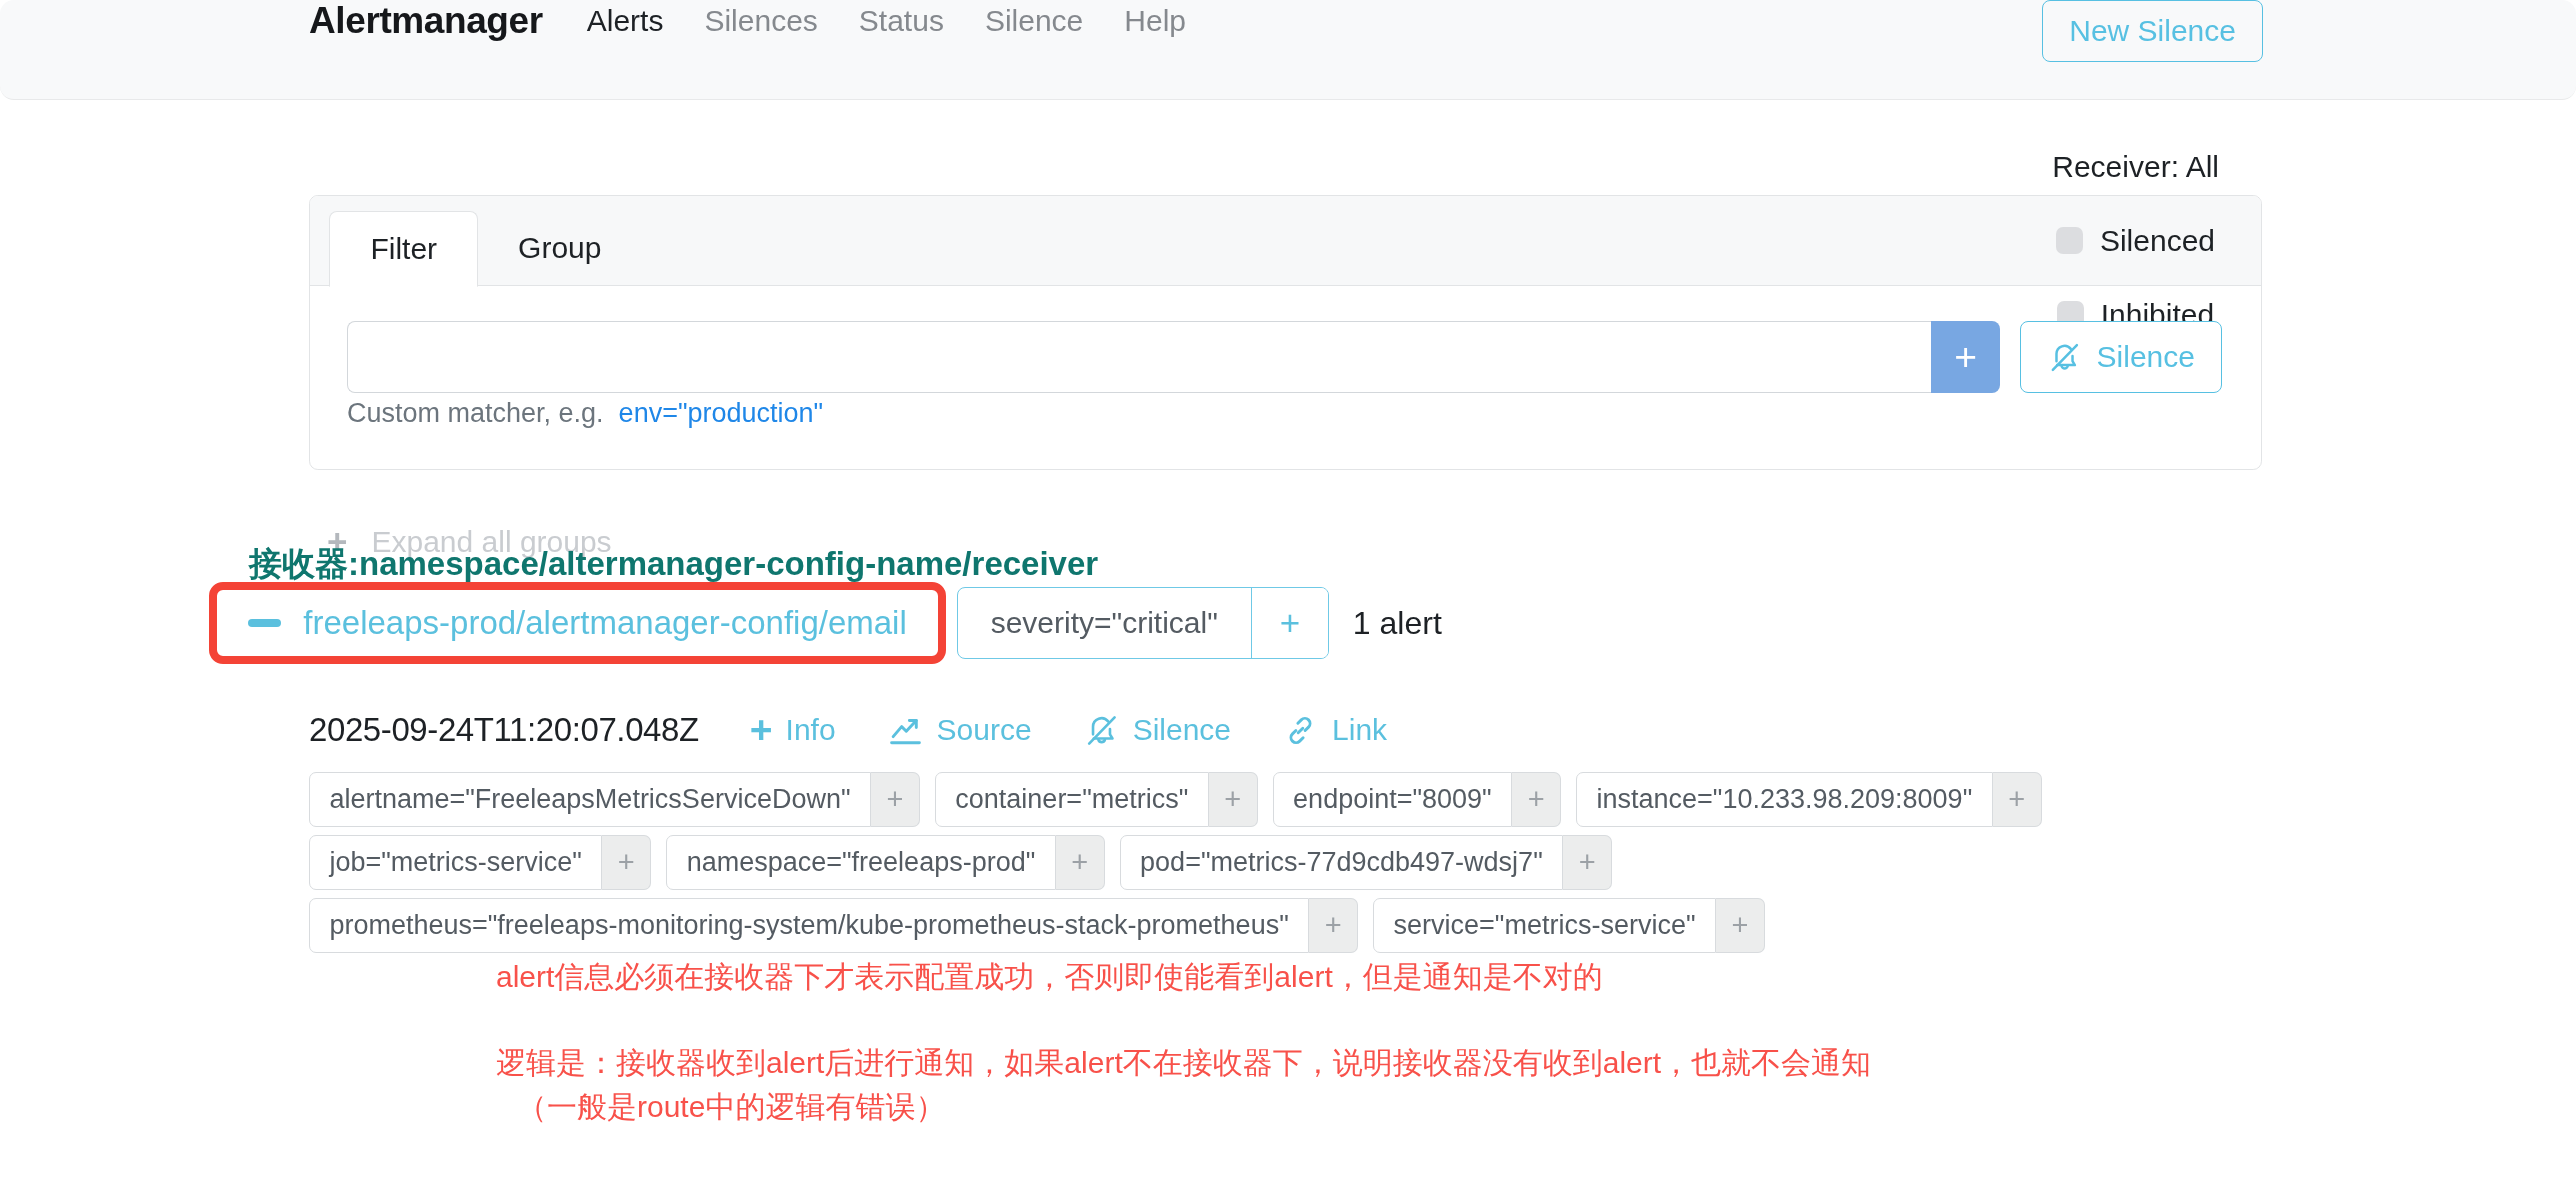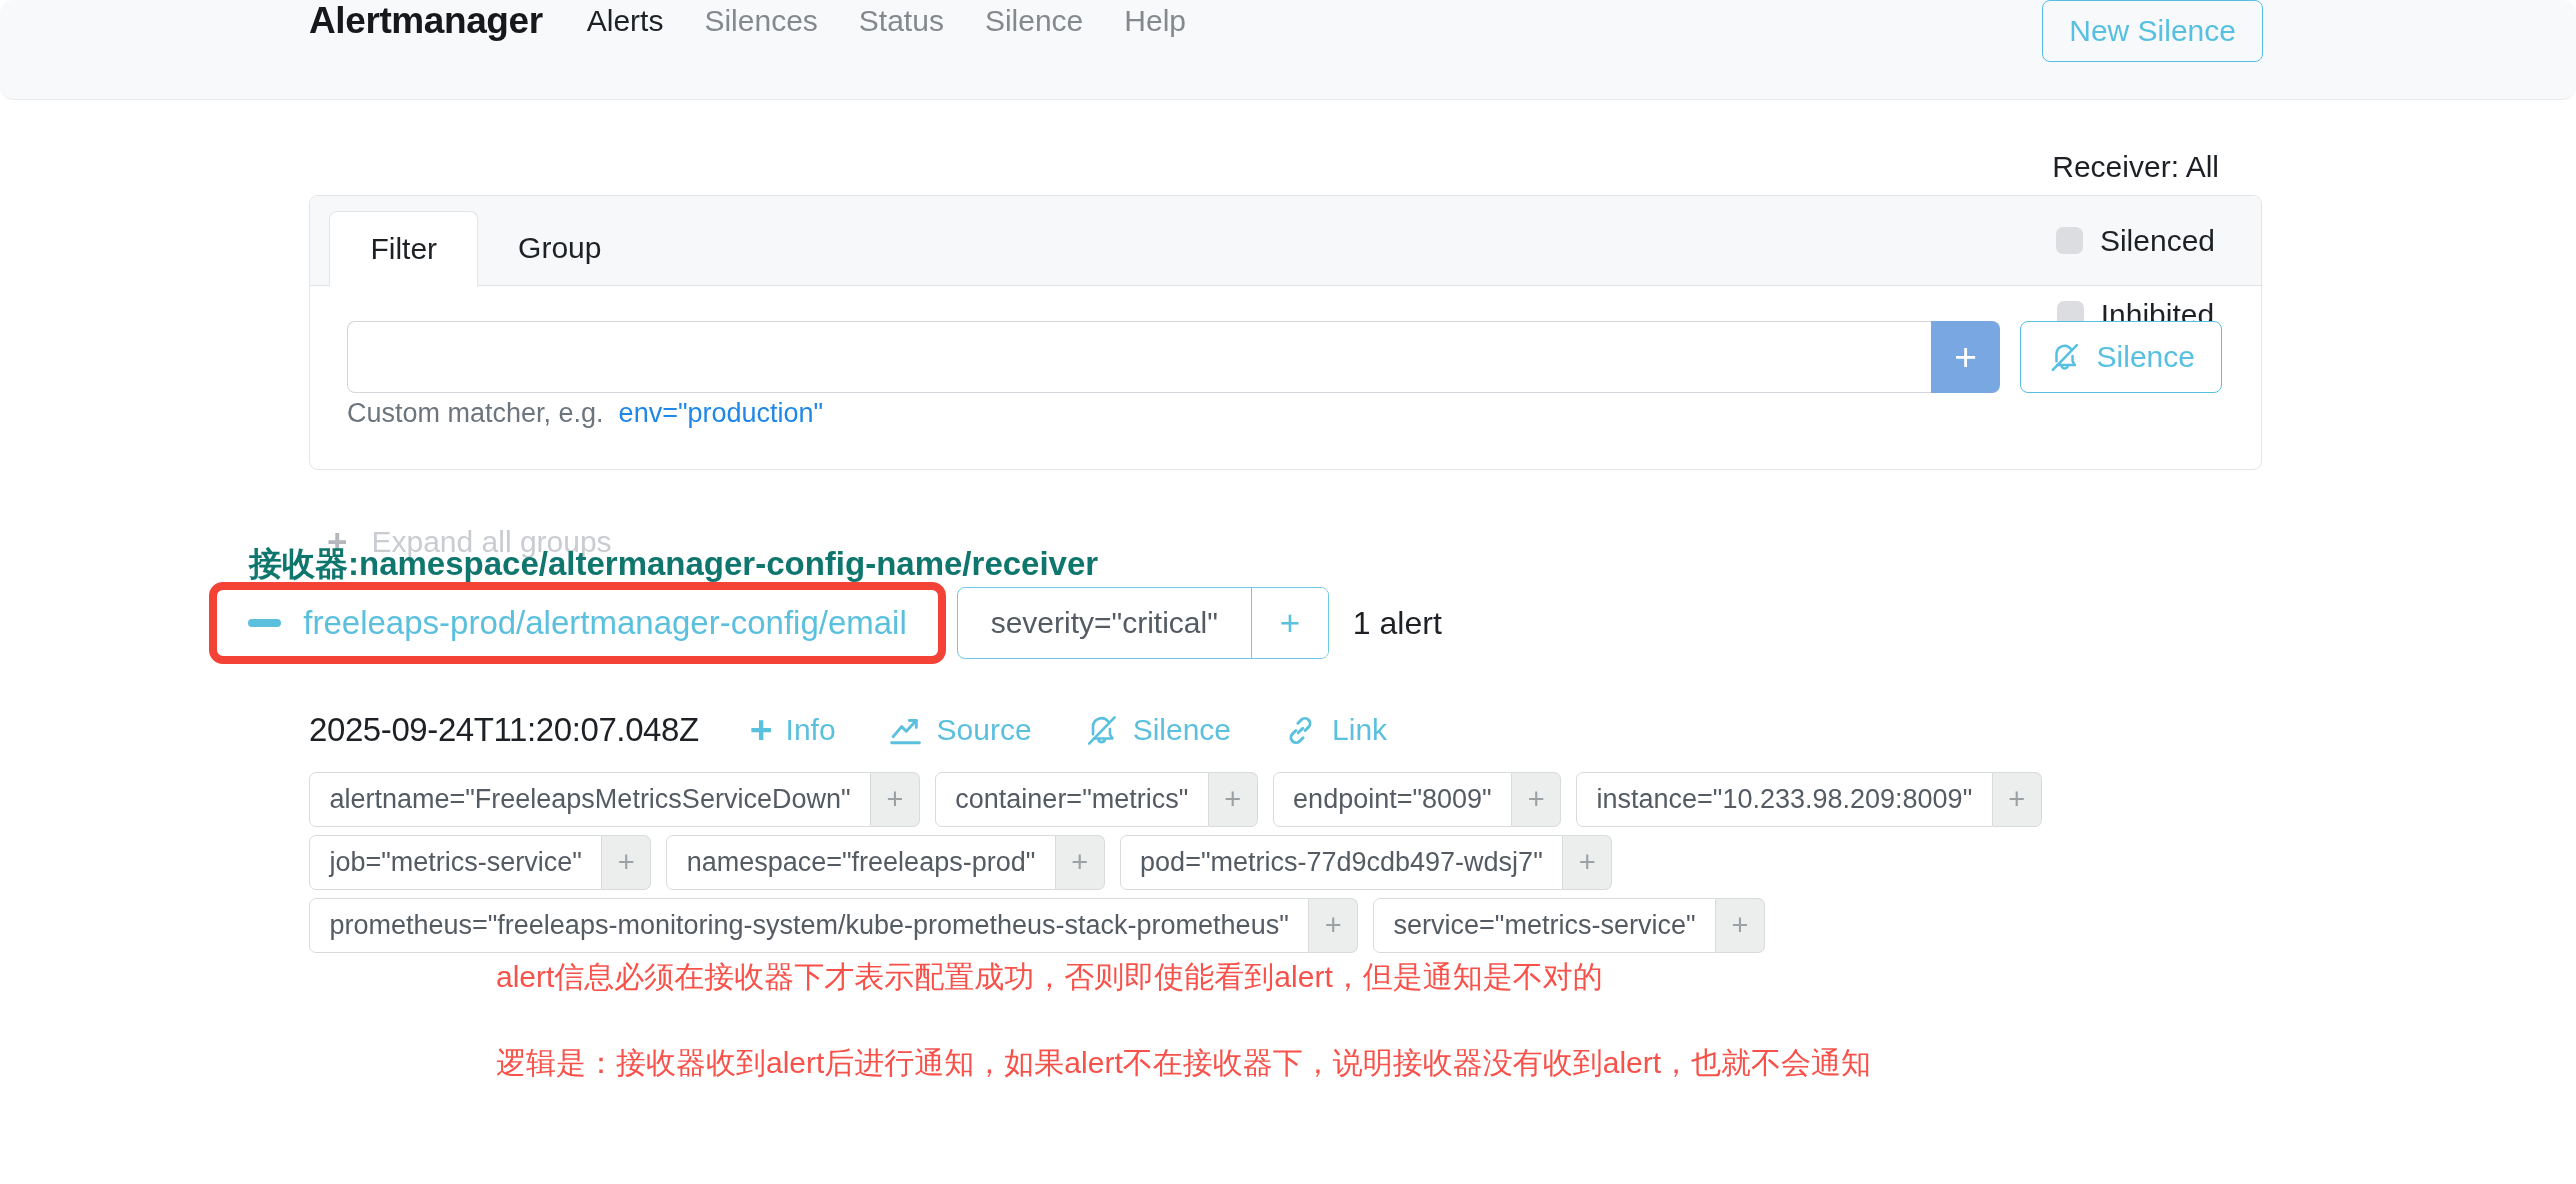--- a/index.html
+++ b/index.html
@@ -286,15 +286,16 @@
       </span>
       <span class="tag">
         <span class="tag-text">service="metrics-service"</span>
         <button class="tag-plus">+</button>
       </span>
     </div>
   </div>
 
   <div class="note note-2">逻辑是：接收器收到alert后进行通知，如果alert不在接收器下，说明接收器没有收到alert，也就不会通知</div>
   <div class="note note-1">alert信息必须在接收器下才表示配置成功，否则即使能看到alert，但是通知是不对的</div>
+  <div class="note note-3">（一般是route中的逻辑有错误）</div>
 
 </div>
 
 
 </body></html>

